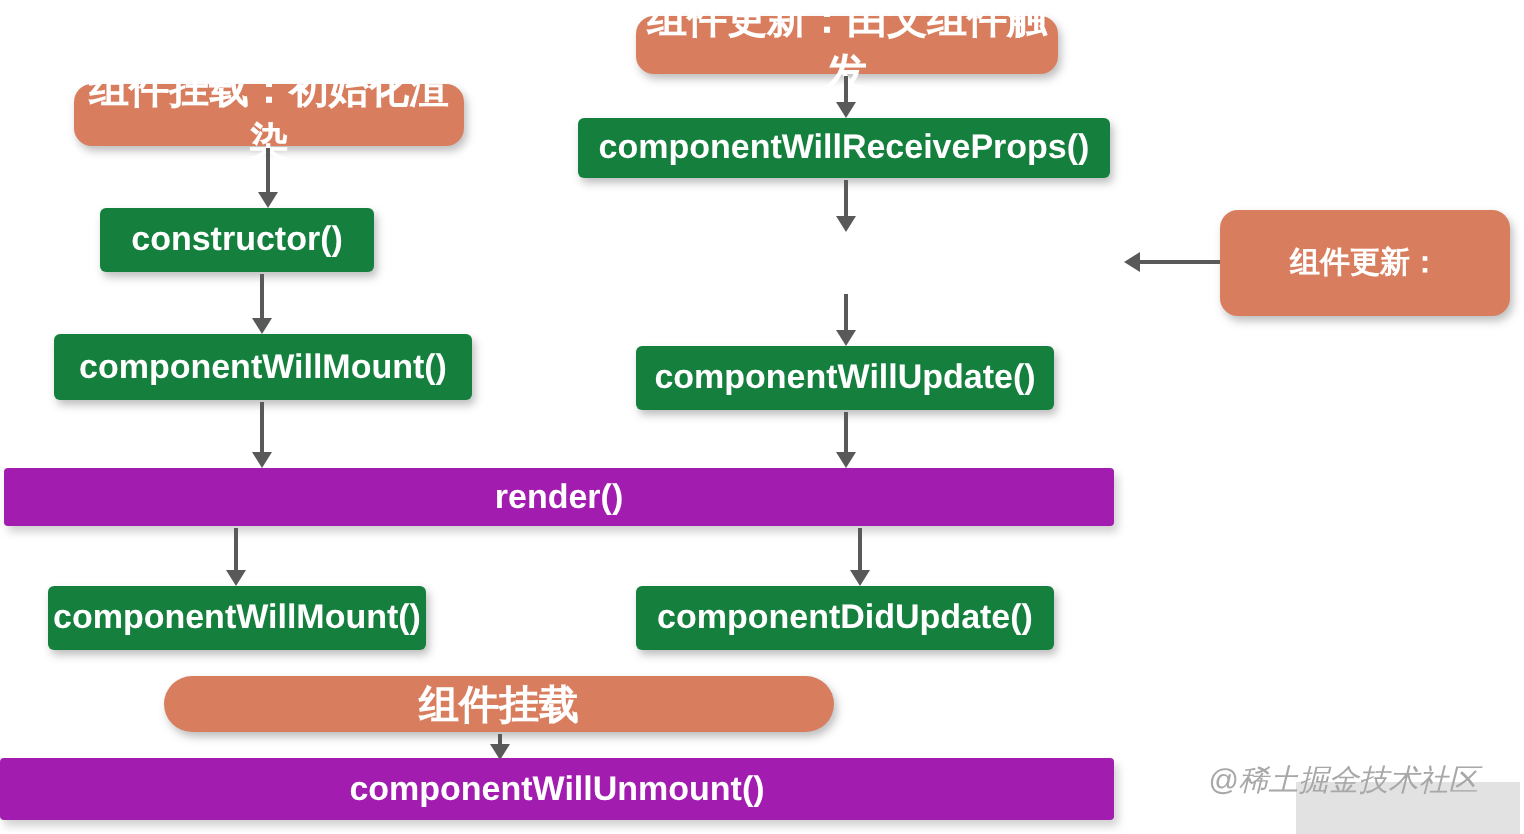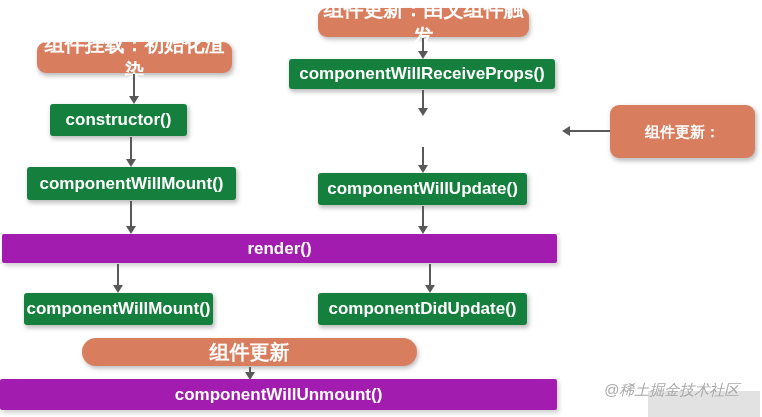--- a/index.html
+++ b/index.html
@@ -109,21 +109,21 @@
 
   <div class="box orange two-line" style="left:610px; top:105px; width:145px; height:53px;">
     <span>组件更新：</span>
   </div>
 
   <div class="box blue" style="left:2px; top:234px; width:555px; height:29px;">render()</div>
 
   <div class="box green" style="left:24px; top:293px; width:189px; height:32px;">componentWillMount()</div>
   <div class="box green" style="left:318px; top:293px; width:209px; height:32px;">componentDidUpdate()</div>
 
-  <div class="box orange pill" style="left:82px; top:338px; width:335px; height:28px;">组件更新</div>
+  <div class="box orange pill" style="left:82px; top:338px; width:335px; height:28px;">组件挂载</div>
   <div class="box blue" style="left:0px; top:379px; width:557px; height:31px;">componentWillUnmount()</div>
 
   <div class="arrow-v" style="left:133px; top:74px;  height:22px;"></div>
   <div class="arrow-v" style="left:130px; top:137px; height:22px;"></div>
   <div class="arrow-v" style="left:130px; top:201px; height:25px;"></div>
   <div class="arrow-v" style="left:422px; top:38px;  height:13px;"></div>
   <div class="arrow-v" style="left:422px; top:90px;  height:18px;"></div>
   <div class="arrow-v" style="left:422px; top:147px; height:18px;"></div>
   <div class="arrow-v" style="left:422px; top:206px; height:20px;"></div>
   <div class="arrow-v" style="left:117px; top:264px; height:21px;"></div>

